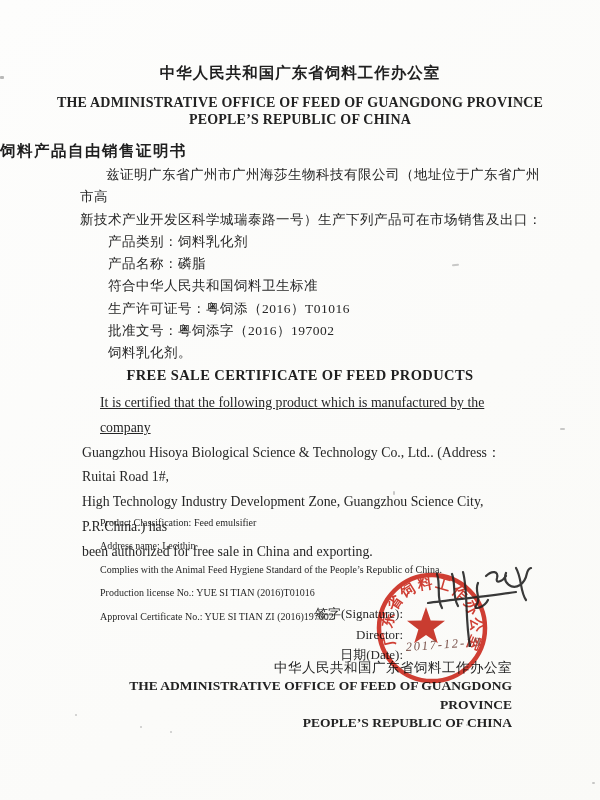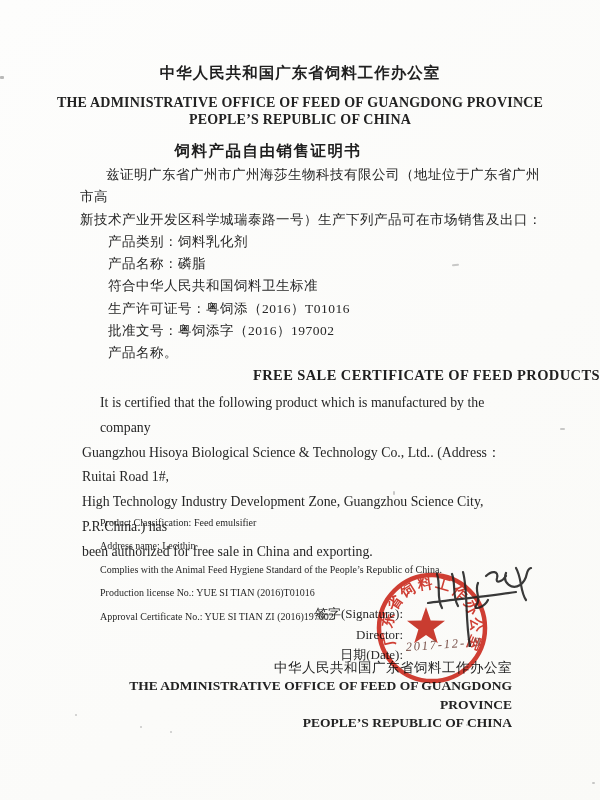--- a/index.html
+++ b/index.html
@@ -4,30 +4,30 @@
 <style>
   html,body{margin:0;padding:0;}
   .page{
     position:relative;width:600px;height:800px;overflow:hidden;
     background:linear-gradient(135deg,#fdfdfc 0%,#fbfbf9 60%,#fafaf7 100%);
     font-family:"Liberation Serif", serif;color:#262626;padding-left:33px;
   }
   .header{position:absolute;top:63px;left:0;width:600px;text-align:center;}
   .header-zh{font-size:15.5px;font-weight:700;letter-spacing:1px;color:#1f1f1f;}
   .header-en{font-size:14px;font-weight:700;margin-top:10px;line-height:17px;letter-spacing:0.2px;color:#222;}
-  .doc-title{position:absolute;top:141px;left:0;width:536px;text-align:center;
+  .doc-title{position:absolute;top:141px;left:0;width:536px;
     font-size:15.5px;font-weight:700;letter-spacing:1.5px;color:#1f1f1f;}
   .zh-body{position:absolute;top:164px;left:80px;width:468px;font-size:13.5px;
     line-height:22.3px;letter-spacing:0.5px;}
   .zh-indent{text-indent:26px;}
   .zh-item{padding-left:28px;}
-  .en-title{position:absolute;top:367px;left:0;width:600px;text-align:right;
+  .en-title{position:absolute;top:367px;left:0;width:600px;text-align:center;
     font-weight:700;font-size:14.5px;letter-spacing:0.4px;color:#1f1f1f;}
   .en-para{position:absolute;top:391px;left:82px;width:448px;font-size:13.8px;line-height:24.8px;}
-  .en-first{padding-left:18px;}
+  .en-first{padding-left:18px;text-decoration:underline;}
   .en-items{position:absolute;top:511px;left:100px;width:440px;font-size:10px;line-height:23.4px;}
   .sig-block{position:absolute;top:604px;left:160px;width:243px;text-align:right;
     font-size:13px;line-height:20.6px;color:#2a2a2a;}
   .footer{position:absolute;top:659px;left:60px;width:452px;text-align:right;}
   .footer-zh{font-size:13.5px;letter-spacing:0.5px;color:#252525;}
   .footer-en{font-size:13.5px;font-weight:700;line-height:18.6px;color:#222;}
   .seal-overlay{position:absolute;left:0;top:0;width:600px;height:800px;
     mix-blend-mode:multiply;pointer-events:none;}
   .speck{position:absolute;background:#8a8a8a;opacity:.45;border-radius:1px;}
 </style>
@@ -47,21 +47,21 @@
   <div class="doc-title">饲料产品自由销售证明书</div>
 
   <div class="zh-body">
     <div class="zh-indent">兹证明广东省广州市广州海莎生物科技有限公司（地址位于广东省广州市高</div>
     <div>新技术产业开发区科学城瑞泰路一号）生产下列产品可在市场销售及出口：</div>
     <div class="zh-item">产品类别：饲料乳化剂</div>
     <div class="zh-item">产品名称：磷脂</div>
     <div class="zh-item">符合中华人民共和国饲料卫生标准</div>
     <div class="zh-item">生产许可证号：粤饲添（2016）T01016</div>
     <div class="zh-item">批准文号：粤饲添字（2016）197002</div>
-    <div class="zh-item">产品名称。</div>
+    <div class="zh-item">饲料乳化剂。</div>
   </div>
 
   <div class="en-title">FREE SALE CERTIFICATE OF FEED PRODUCTS</div>
 
   <div class="en-para">
     <div class="en-first">It is certified that the following product which is manufactured by the company</div>
     <div>Guangzhou Hisoya Biological Science &amp; Technology Co., Ltd.. (Address： Ruitai Road 1#,</div>
     <div>High Technology Industry Development Zone, Guangzhou Science City, P.R.China.) has</div>
     <div>been authorized for free sale in China and exporting.</div>
   </div>

